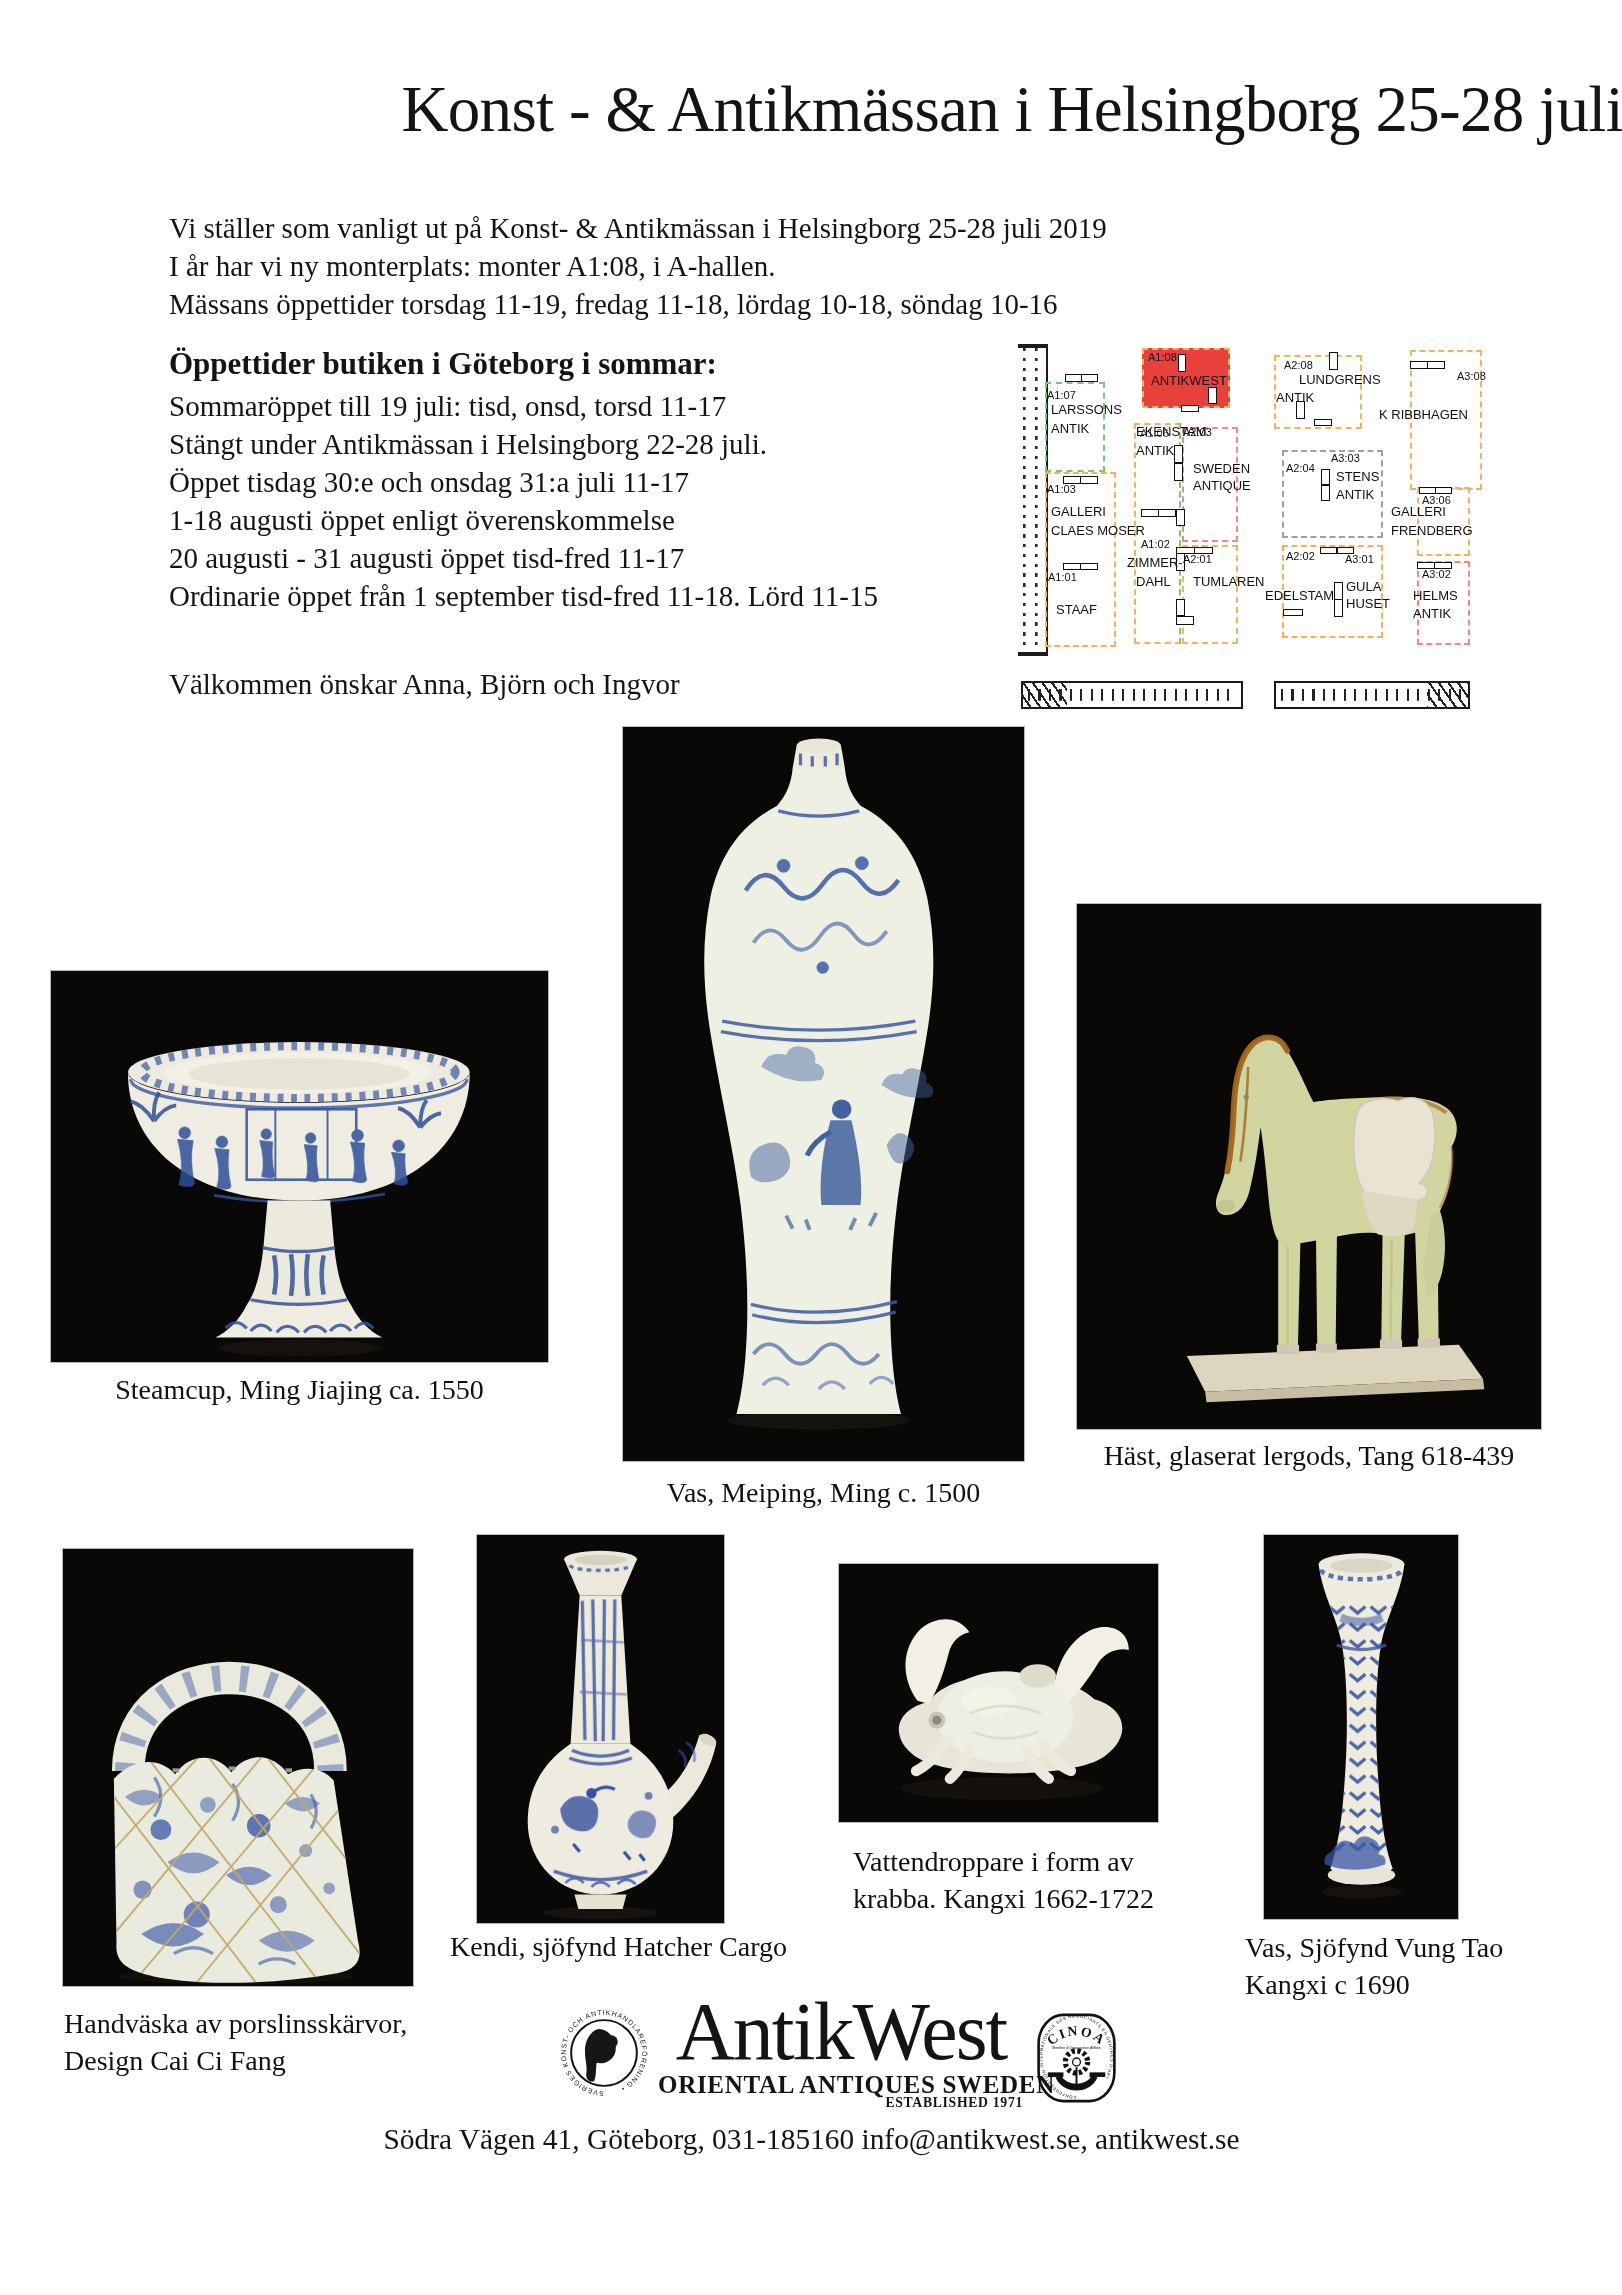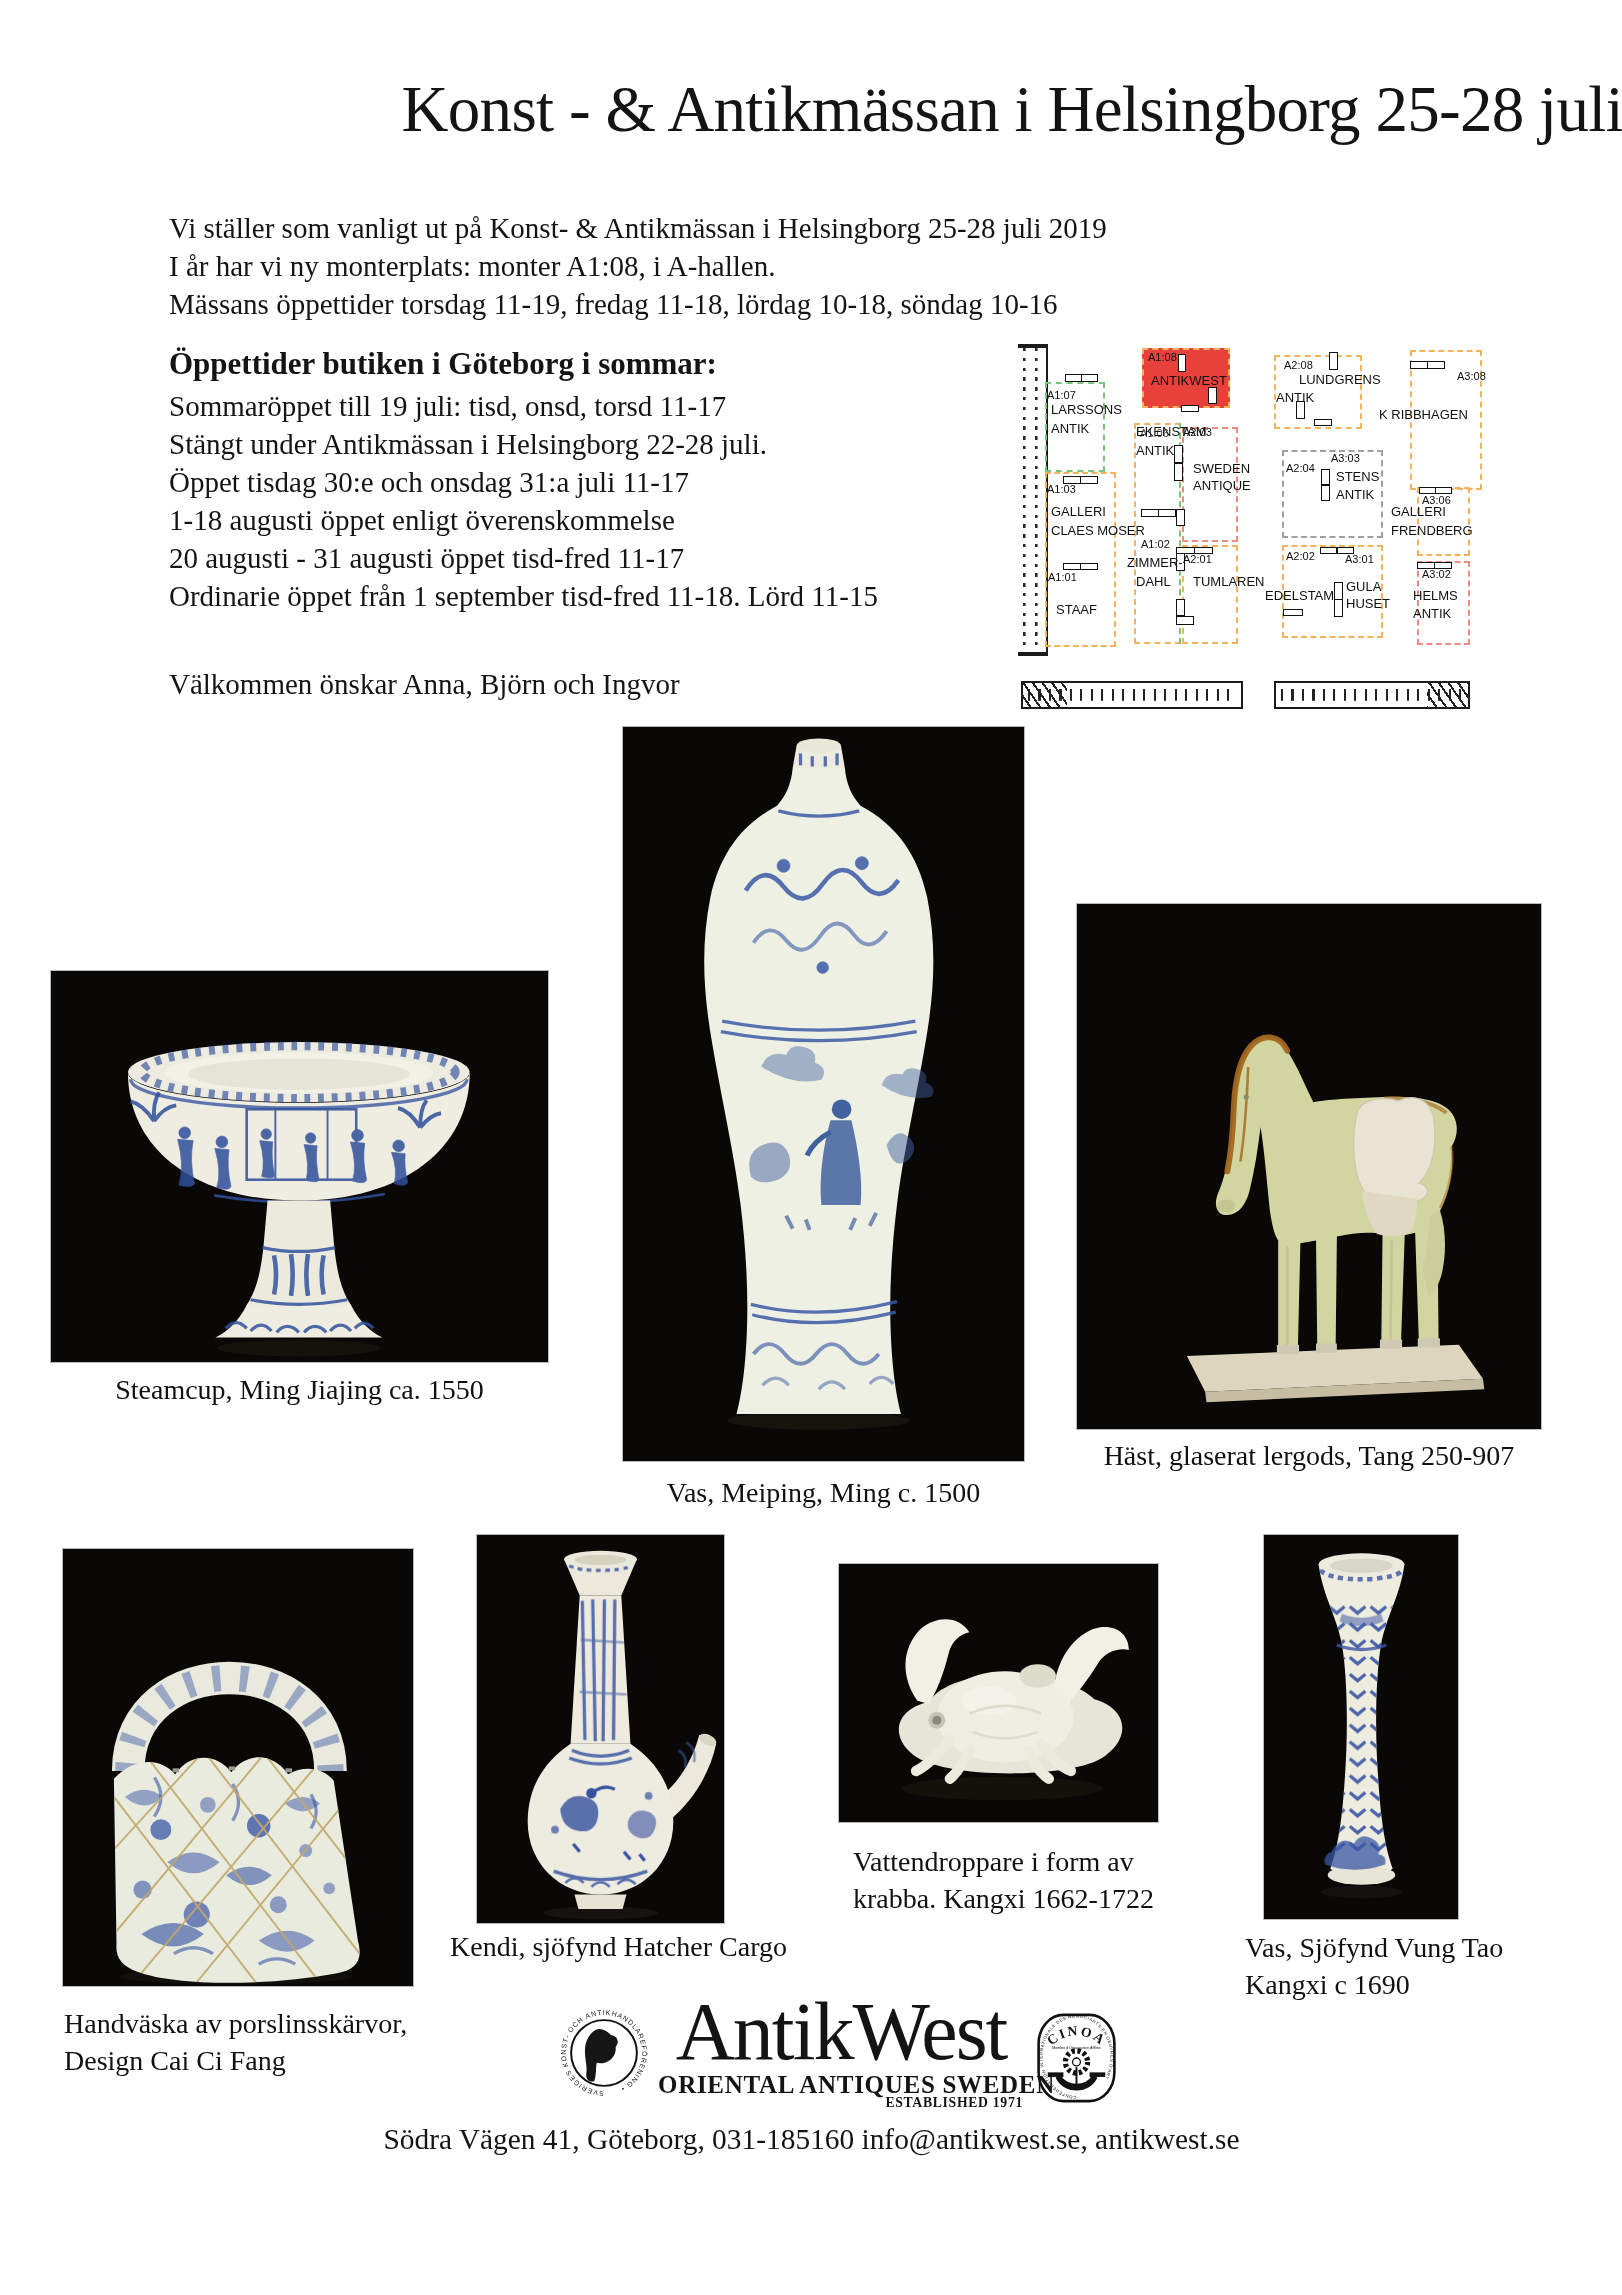--- a/index.html
+++ b/index.html
@@ -247,21 +247,21 @@
           <line x1="482" y1="515" x2="480" y2="678"></line>
       </g>
       <g fill="#cfc9b4">
         <rect x="306" y="676" width="34" height="14"></rect>
           <rect x="366" y="674" width="32" height="14"></rect>
         <rect x="464" y="668" width="34" height="14"></rect>
           <rect x="522" y="666" width="34" height="14"></rect>
       </g>
     </svg>
   </div>
-  <div class="cap capc nowrap" style="left:1076px;top:1437px;width:466px;">Häst, glaserat lergods, Tang 250-907</div>
+  <div class="cap capc nowrap" style="left:1076px;top:1437px;width:466px;">Häst, glaserat lergods, Tang 618-439</div>
 
   <div class="photo" style="left:62px;top:1548px;width:352px;height:439px;">
     <svg width="351" height="438" viewBox="0 0 538 671">
       <defs>
         <clipPath id="bagclip">
           <path d="M78,352 C110,318 150,320 172,345 C195,312 235,312 258,342 C282,310 322,312 345,345 C372,330 400,336 415,355 L452,600 C460,630 450,645 420,650 C300,672 170,668 115,648 C90,640 80,625 82,605 Z"></path>
         </clipPath>
       </defs>
       <ellipse cx="265" cy="655" rx="180" ry="12" fill="#12100c"></ellipse>
       <path d="M100,340 C100,150 410,150 410,340" stroke="#e9eadd" stroke-width="50" fill="none"></path>

